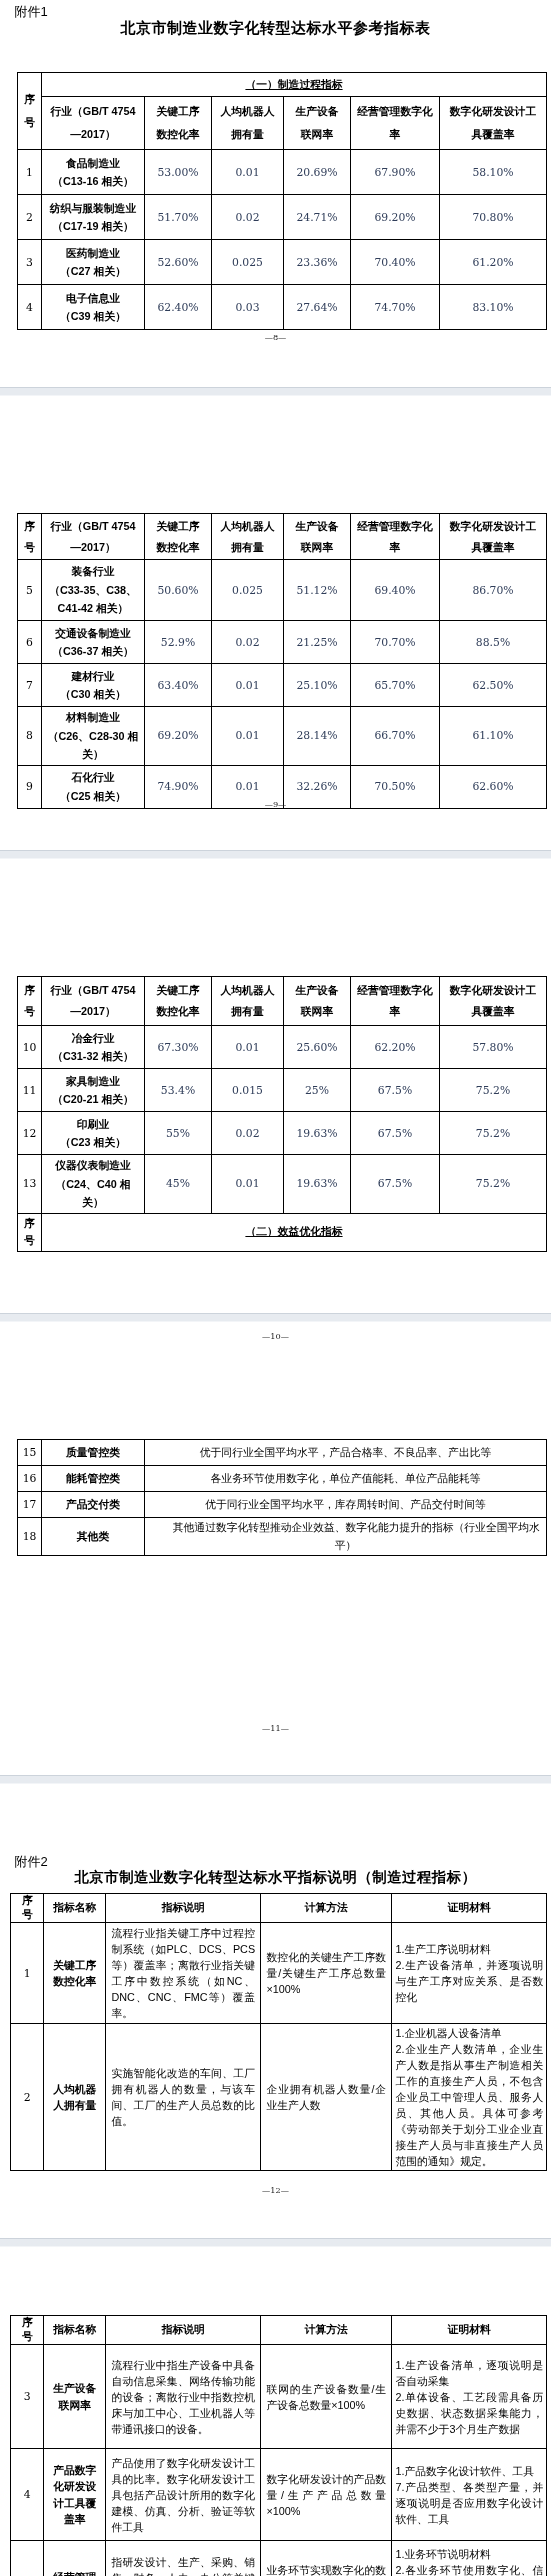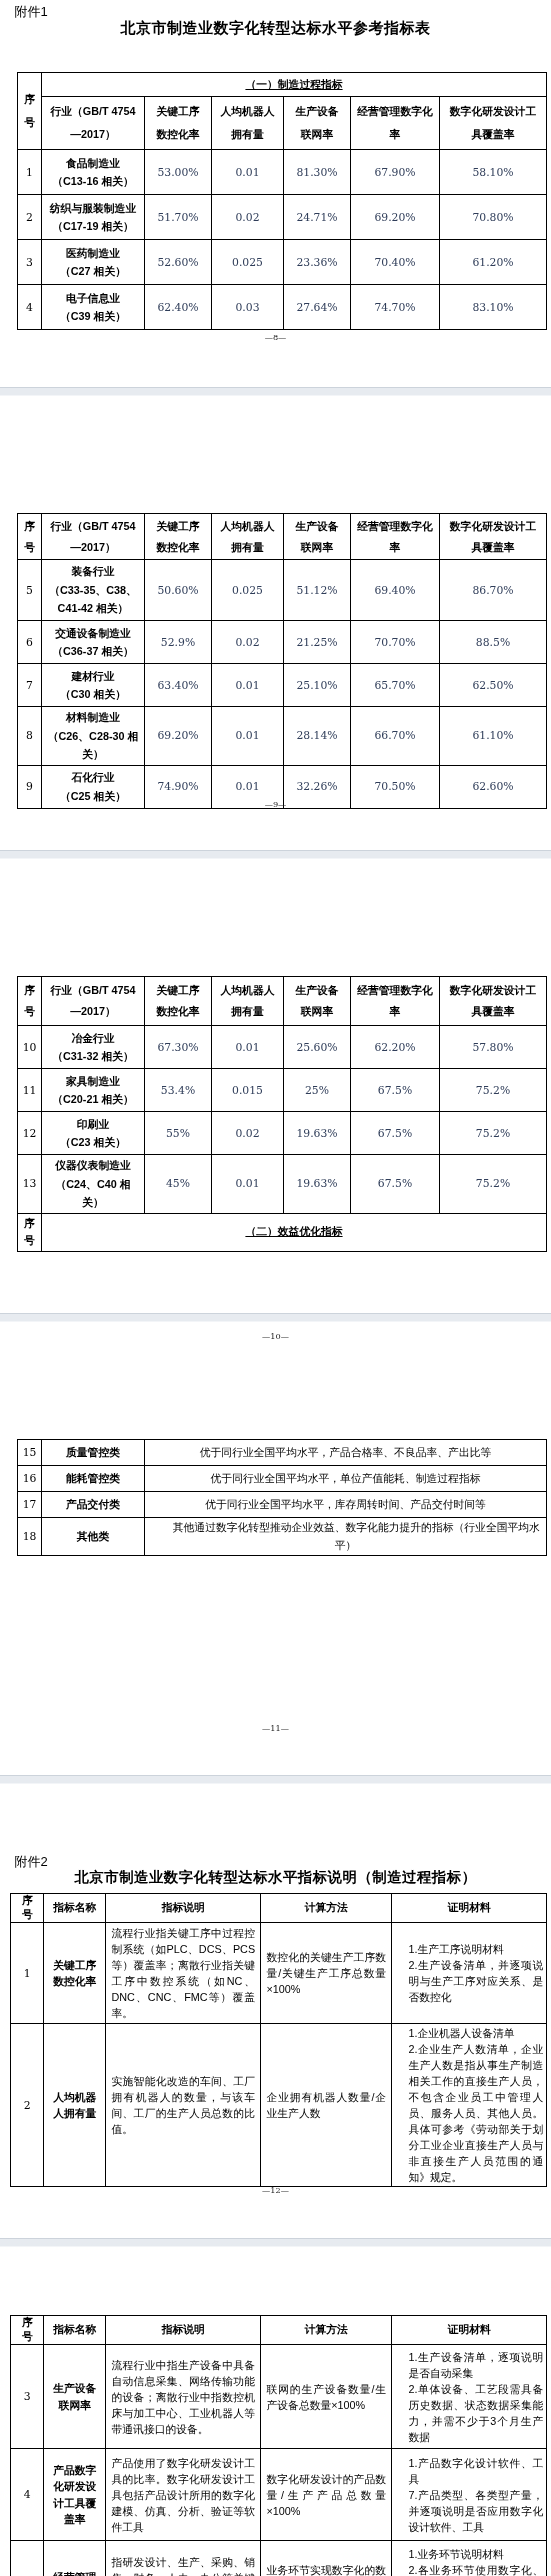--- a/index.html
+++ b/index.html
@@ -41,21 +41,21 @@
   .val-cell{font-family:"DejaVu Serif","Liberation Serif",serif;font-size:10.3px;color:#2f3d59;text-align:center;}
   .ind-cell{font-weight:600;padding:1px 2.1px;}
   .ind-cell div{line-height:18.5px;}
   .sec-cell{font-weight:bold;text-align:center;text-decoration:underline;}
   .secseq{font-weight:bold;line-height:17.5px;text-align:center;padding:0 5.2px;}
   .cat-cell{font-weight:600;text-align:center;}
   .desc-c{text-align:center;}
   .desc-j{text-align:justify;text-indent:2em;padding:3.1px 6.2px;line-height:17.5px;}
   .t2 .name-cell{font-weight:bold;text-align:center;line-height:16.5px;padding:1px 4.1px;}
   .t2 .body-cell{text-align:justify;line-height:16px;padding:2.1px 5.2px;}
-  .t2 .proof-cell div{line-height:16px;text-align:justify;margin-left:13px;}
+  .t2 .proof-cell div{line-height:16px;text-align:justify;}
 </style>
 </head>
 <body>
 
 <div id="canvas">
 
   <div class="att-label" id="att1" style="top:2.6px">附件1</div>
   <div class="doc-title" style="top:18.5px">北京市制造业数字化转型达标水平参考指标表</div>
   <table class="doc-table t1" id="t1p8">
       <colgroup>
@@ -83,21 +83,21 @@
       </thead>
       <tbody>
         <tr class="r87">
           <td class="seq-cell">1</td>
           <td class="ind-cell">
             <div>食品制造业</div>
             <div>（C13-16 相关）</div>
           </td>
           <td class="val-cell">53.00%</td>
           <td class="val-cell">0.01</td>
-          <td class="val-cell">81.30%</td>
+          <td class="val-cell">20.69%</td>
           <td class="val-cell">67.90%</td>
           <td class="val-cell">58.10%</td>
         </tr>
         <tr class="r87">
           <td class="seq-cell">2</td>
           <td class="ind-cell">
             <div>纺织与服装制造业</div>
             <div>（C17-19 相关）</div>
           </td>
           <td class="val-cell">51.70%</td>
@@ -313,21 +313,21 @@
       </colgroup>
       <tbody>
         <tr class="r50">
           <td class="seq-cell">15</td>
           <td class="cat-cell">质量管控类</td>
           <td class="desc-c" colspan="5">优于同行业全国平均水平，产品合格率、不良品率、产出比等</td>
         </tr>
         <tr class="r50">
           <td class="seq-cell">16</td>
           <td class="cat-cell">能耗管控类</td>
-          <td class="desc-c" colspan="5">优于同行业全国平均水平，单位产值能耗、制造过程指标</td>
+          <td class="desc-c" colspan="5">各业务环节使用数字化，单位产值能耗、单位产品能耗等</td>
         </tr>
         <tr class="r50">
           <td class="seq-cell">17</td>
           <td class="cat-cell">产品交付类</td>
           <td class="desc-c" colspan="5">优于同行业全国平均水平，库存周转时间、产品交付时间等</td>
         </tr>
         <tr class="r74">
           <td class="seq-cell">18</td>
           <td class="cat-cell">其他类</td>
           <td class="desc-j" colspan="5">其他通过数字化转型推动企业效益、数字化能力提升的指标（行业全国平均水平）</td>

